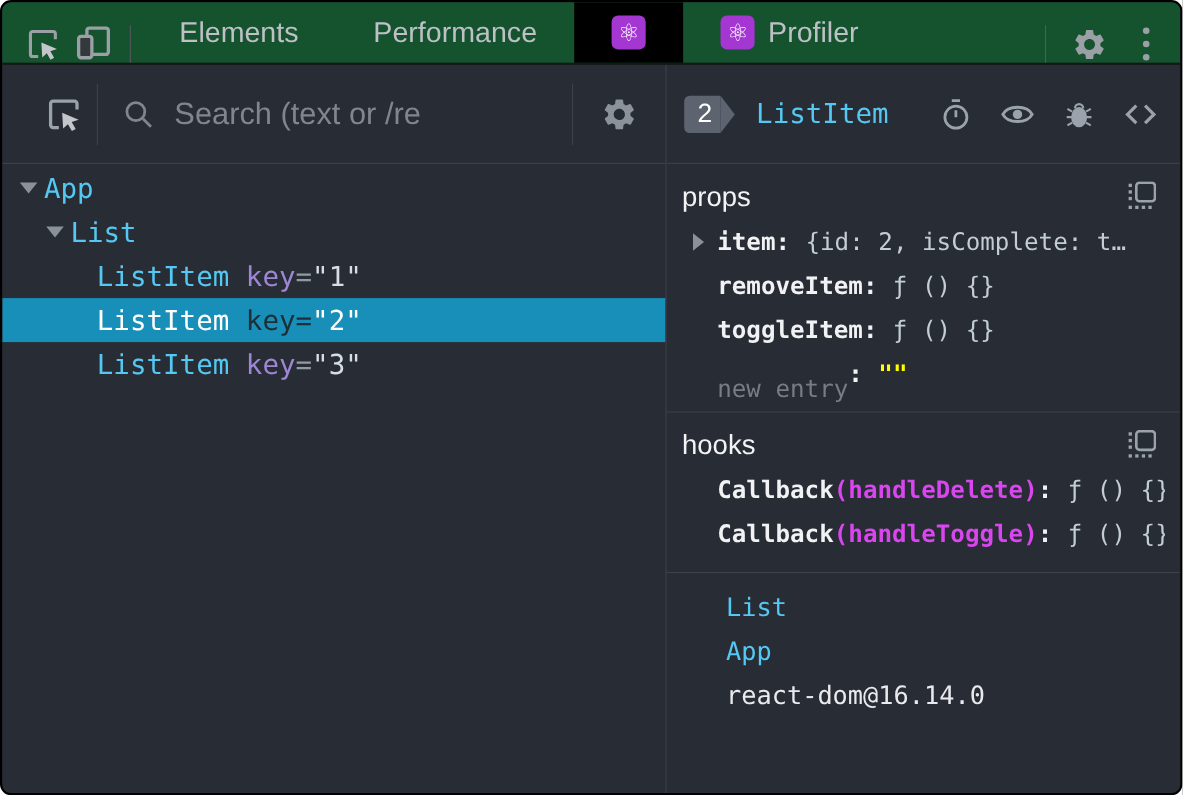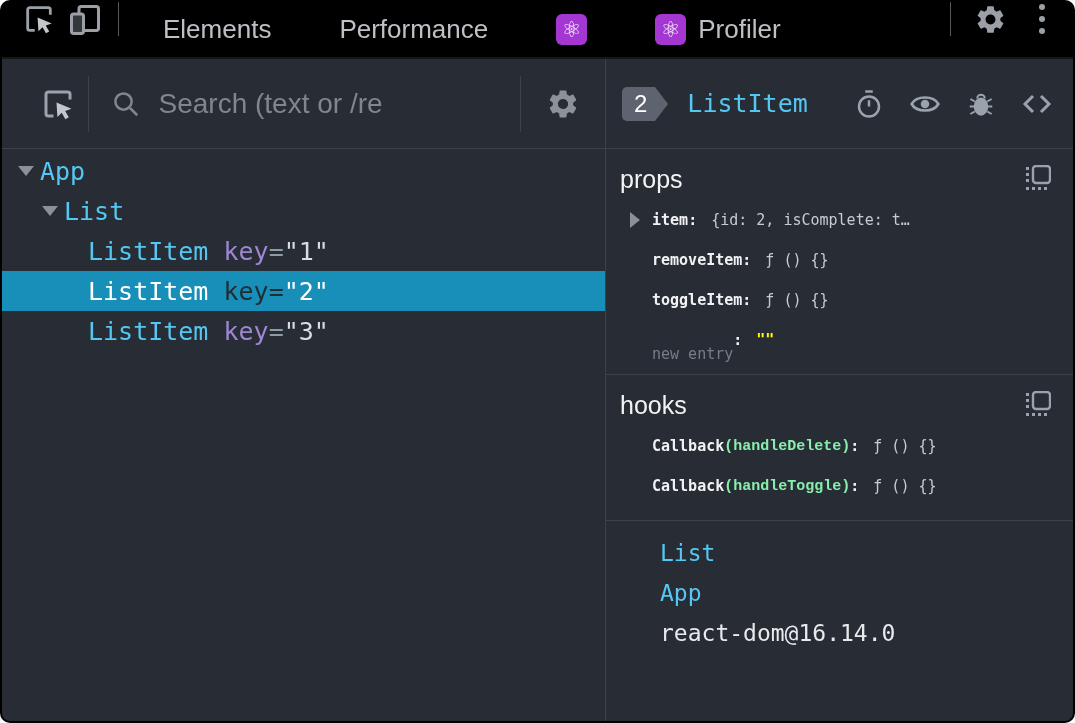--- a/index.html
+++ b/index.html
@@ -11,23 +11,23 @@
     background:#282c34;
     border:2px solid #000;
     border-radius:10px;
     overflow:hidden;
     display:flex; flex-direction:column;
   }
 
   
   .topbar {
     height:57px; flex:0 0 57px;
-    background:#000000;
+    background:#14532d;
     border-bottom:2px solid #151617;
-    display:flex; align-items:flex-start;
+    display:flex; align-items:flex-end;
   }
   .topbar .icon-btn { display:flex; align-items:center; justify-content:center; cursor:pointer; }
   .tb-inspect { width:46px; margin-left:14px; }
   .tb-device { width:46px; }
   .v-sep { width:1px; height:34px; background:#55595d; margin:0 10px; }
   .tabs { display:flex; align-items:stretch; height:100%; }
   .tab {
     display:flex; align-items:center; gap:12px;
     padding:0 34px; color:#bdc1c6; font-size:26px; cursor:pointer;
   }
@@ -99,31 +99,31 @@
   .insp-icons { margin-left:auto; display:flex; align-items:center; gap:24px; }
   .insp-icons .icon-btn { width:32px; height:32px; cursor:pointer; display:flex; align-items:center; justify-content:center; }
 
   
   .section { border-bottom:1px solid #3d424a; padding:12px 14px 14px 10px; }
   .section:last-child { border-bottom:none; }
   .section-head { display:flex; justify-content:space-between; padding:4px 8px 6px 4px; }
   .section-title { color:#f1f3f4; font-size:25px; }
   .copy-btn { cursor:pointer; display:flex; }
 
-  .kv-row { height:40px; display:flex; align-items:center; font-family:"DejaVu Sans Mono", monospace; font-size:15px; white-space:pre; }
+  .kv-row { height:40px; display:flex; align-items:center; font-family:"DejaVu Sans Mono", monospace; font-size:22px; white-space:pre; }
   .kv-arrow { width:22px; margin-left:14px; flex:0 0 22px; display:flex; align-items:center; }
   .tw-right { width:0; height:0; border-top:8px solid transparent; border-bottom:8px solid transparent; border-left:10px solid #8a9199; }
   .kv-key { color:#f0f2f4; font-weight:bold; }
   .kv-colon { color:#f0f2f4; font-weight:bold; }
   .kv-val { color:#c3cdd4; margin-left:14px; overflow:hidden; text-overflow:clip; }
   .kv-dim { color:#777d88; }
   .kv-yellow { color:#ffff00; font-weight:bold; }
   .pad36 { padding-left:36px; }
   .hook-fn { color:#f0f2f4; font-weight:bold; }
-  .hook-arg { color:#86efac; font-weight:bold;font-family:Liberation Mono, monospace; }
+  .hook-arg { color:#d946ef; font-weight:bold; }
 
   .rb-row { height:40px; display:flex; align-items:center; font-family:"DejaVu Sans Mono", monospace; font-size:23px; padding-left:44px; }
   .rb-link { color:#54c8f2; cursor:pointer; }
   .rb-plain { color:#e8eaed; }
 
   svg { display:block; }
 </style>
 </head>
 <body>
 

